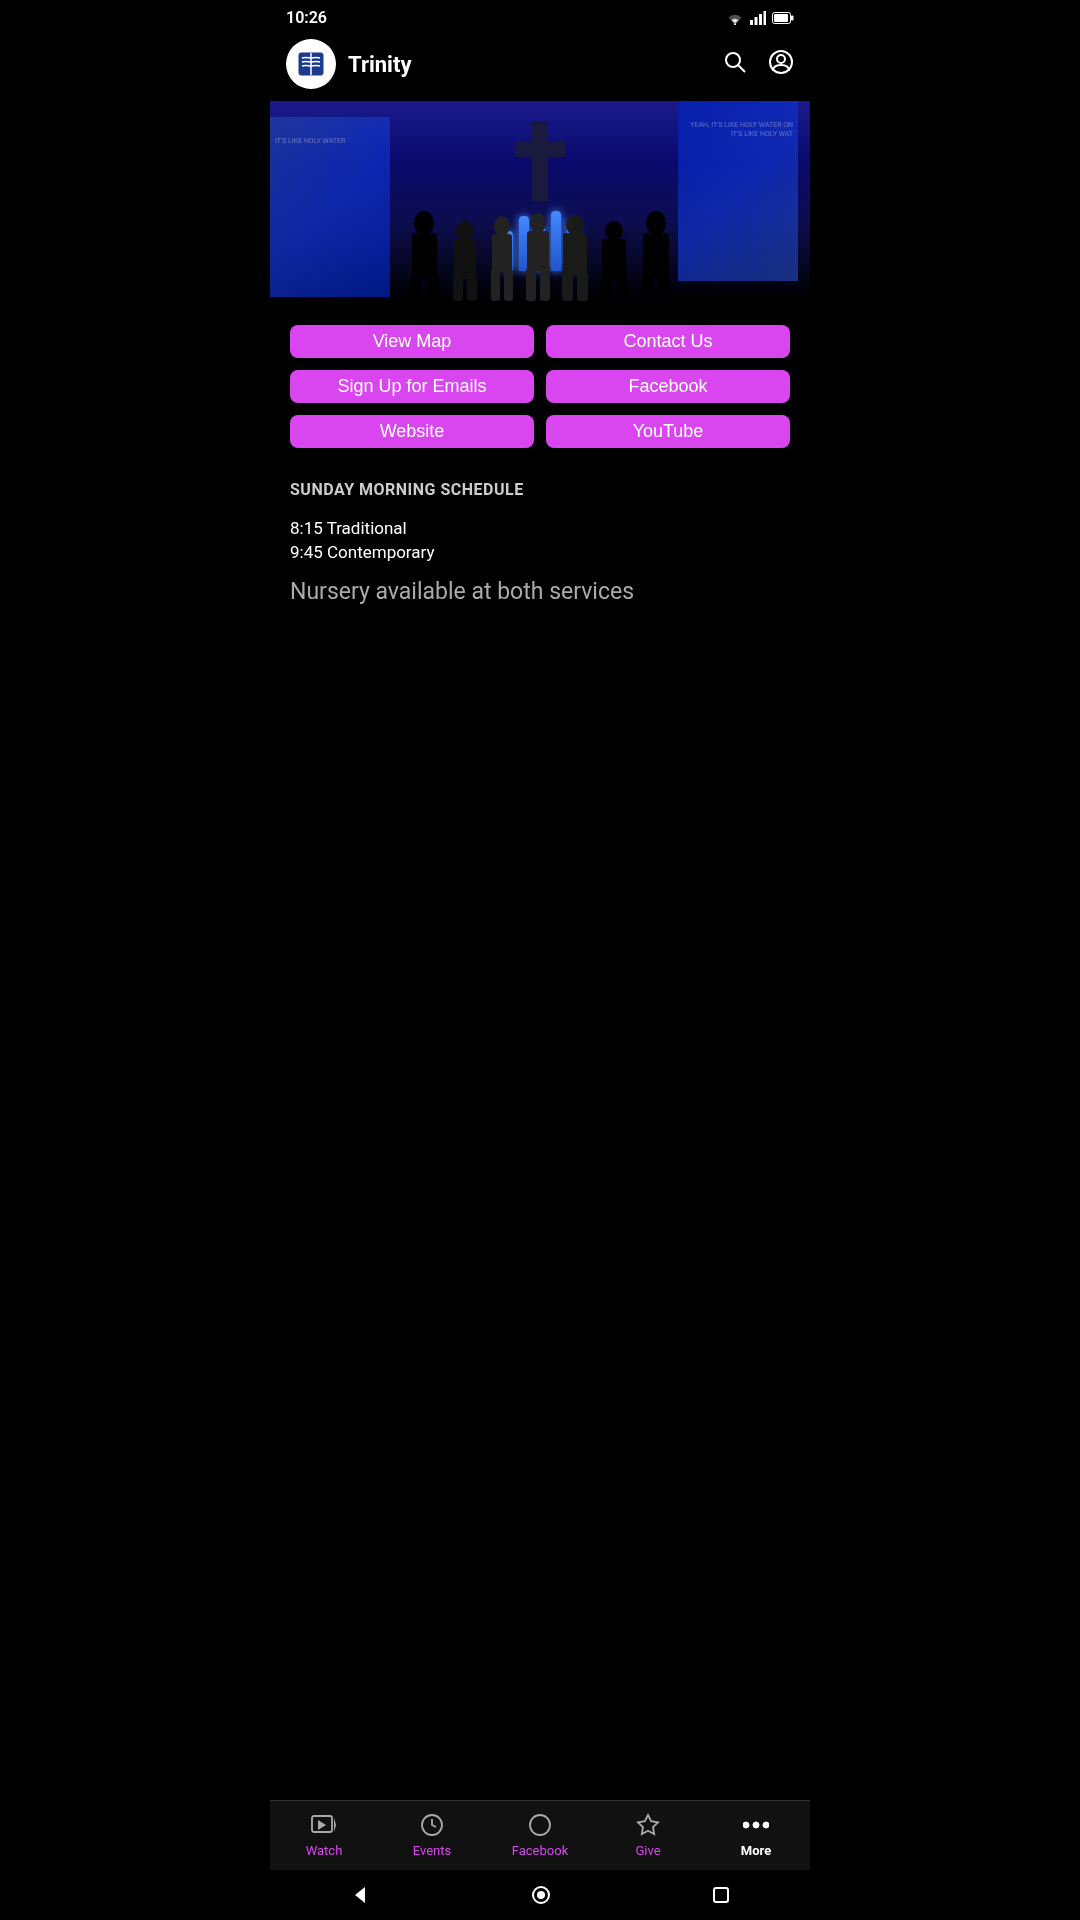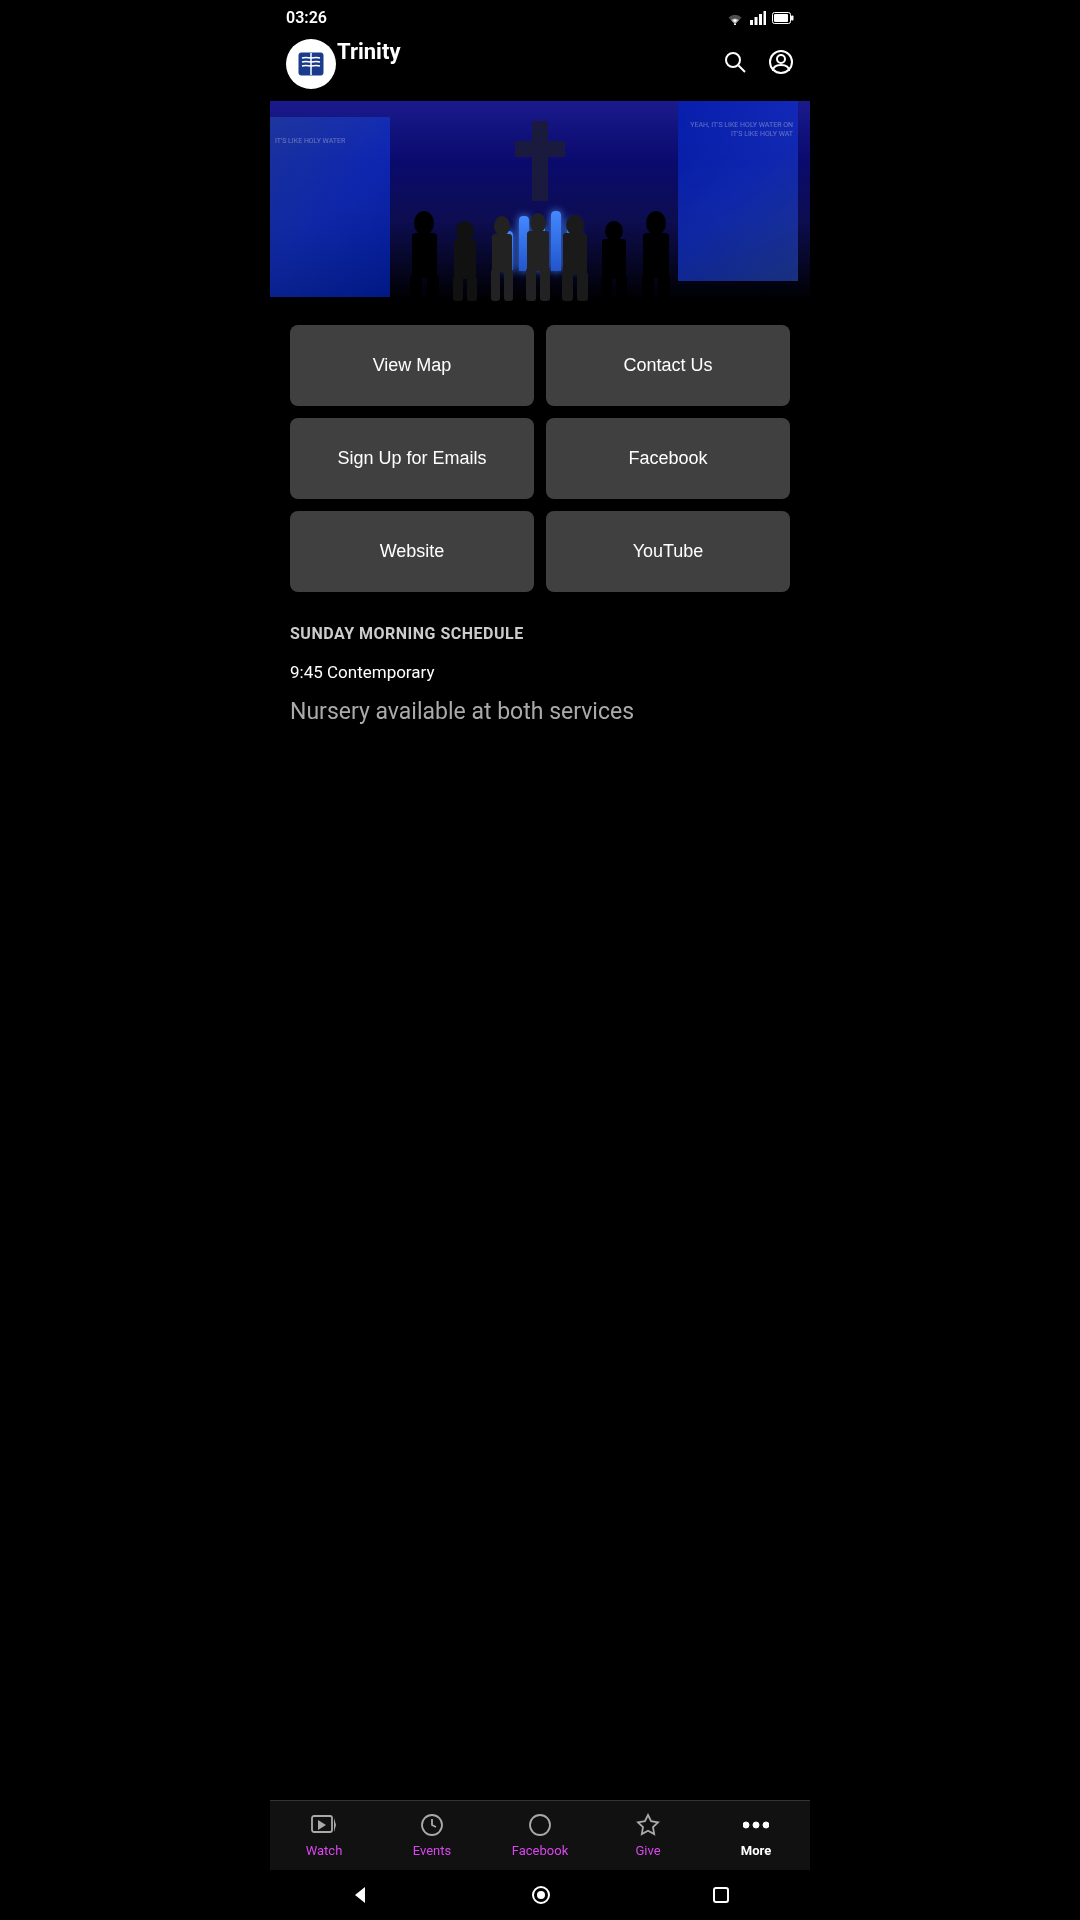--- a/index.html
+++ b/index.html
@@ -38,21 +38,22 @@
     
     .header {
       display: flex;
       align-items: center;
       justify-content: space-between;
       padding: 8px 16px 12px;
       background: #000;
     }
     .header-left {
       display: flex;
-      gap: 1px;
+      align-items: center;
+      gap: 12px;
     }
     .app-logo {
       width: 50px;
       height: 50px;
       background: #fff;
       border-radius: 50%;
       display: flex;
       align-items: center;
       justify-content: center;
     }
@@ -174,25 +175,25 @@
     }
 
     
     .buttons-grid {
       display: grid;
       grid-template-columns: 1fr 1fr;
       gap: 12px;
       padding: 24px 20px 8px;
     }
     .action-button {
-      background: #404040;
+      background: #d946ef;
       color: #fff;
       border: none;
       border-radius: 8px;
-      padding: 30px 16px;
+      padding: 6px 16px;
       font-size: 18px;
       font-weight: 500;
       cursor: pointer;
       text-align: center;
       display: flex;
       align-items: center;
       justify-content: center;
     }
 
     
@@ -279,21 +280,21 @@
     }
 
     .content-area {
       padding-bottom: 140px;
     }
   </style>
 </head>
 <body>
 
 <div class="status-bar">
-  <span class="status-time">03:26</span>
+  <span class="status-time">10:26</span>
   <div class="status-icons">
 
     <svg width="18" height="14" viewBox="0 0 18 14" fill="white">
       <path d="M9 11.5L11 9.2A3 3 0 0 0 7 9.2L9 11.5z"></path>
       <path d="M9 13.5L13 9A6 6 0 0 0 5 9L9 13.5z" opacity="0.5"></path>
       <path d="M9 13.5L15.5 6.5A9 9 0 0 0 2.5 6.5L9 13.5z" opacity="0.3"></path>
       <circle cx="9" cy="13.5" r="1" fill="white"></circle>
     </svg>
 
     <svg width="16" height="14" viewBox="0 0 16 14" fill="white">
@@ -434,20 +435,21 @@
     <button class="action-button">
       <span>Website</span>
     </button>
     <button class="action-button">
       <span>YouTube</span>
     </button>
   </div>
 
   <div class="schedule-section">
     <div class="schedule-title">SUNDAY MORNING SCHEDULE</div>
+    <div class="schedule-item">8:15 Traditional</div>
     <div class="schedule-item">9:45 Contemporary</div>
     <div class="nursery-note">Nursery available at both services</div>
   </div>
 
 </div>
 
 <div class="bottom-nav">
 
   <div class="nav-item">
     <div class="nav-icon">

